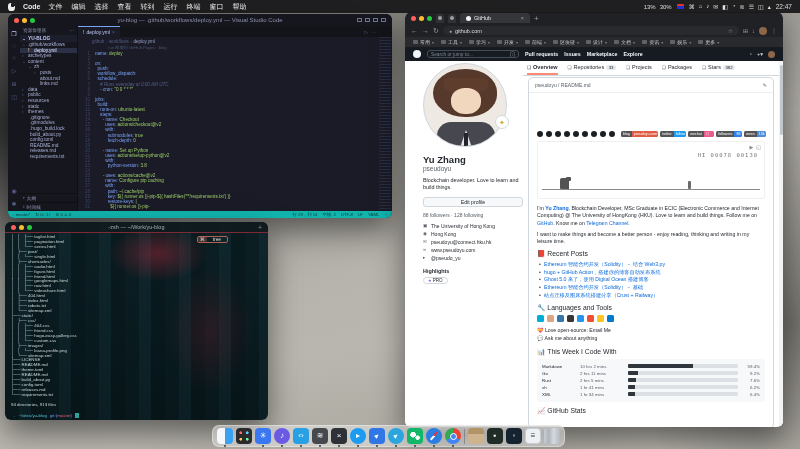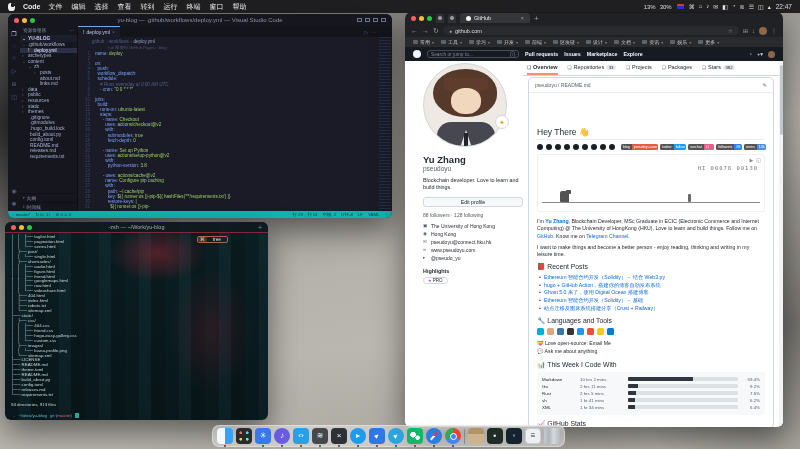--- a/index.html
+++ b/index.html
@@ -726,21 +726,20 @@
         <div class="gh-highlights">Highlights</div>
         <span class="gh-pro">PRO</span>
       </div>
       <div class="gh-readme">
         <div class="rm-head">
           <span>pseudoyu / README.md</span>
           <span class="pencil">✎</span>
         </div>
         <div class="rm-body">
           <div class="rm-banner-space"></div>
-          <div class="rm-hey">Hey There 👋</div>
           <div class="rm-socialrow">
             <span style="display:flex;gap:3px">
                 <span class="soc"></span>
                 <span class="soc"></span>
                 <span class="soc"></span>
                 <span class="soc"></span>
                 <span class="soc"></span>
                 <span class="soc"></span>
                 <span class="soc"></span>
                 <span class="soc"></span>

